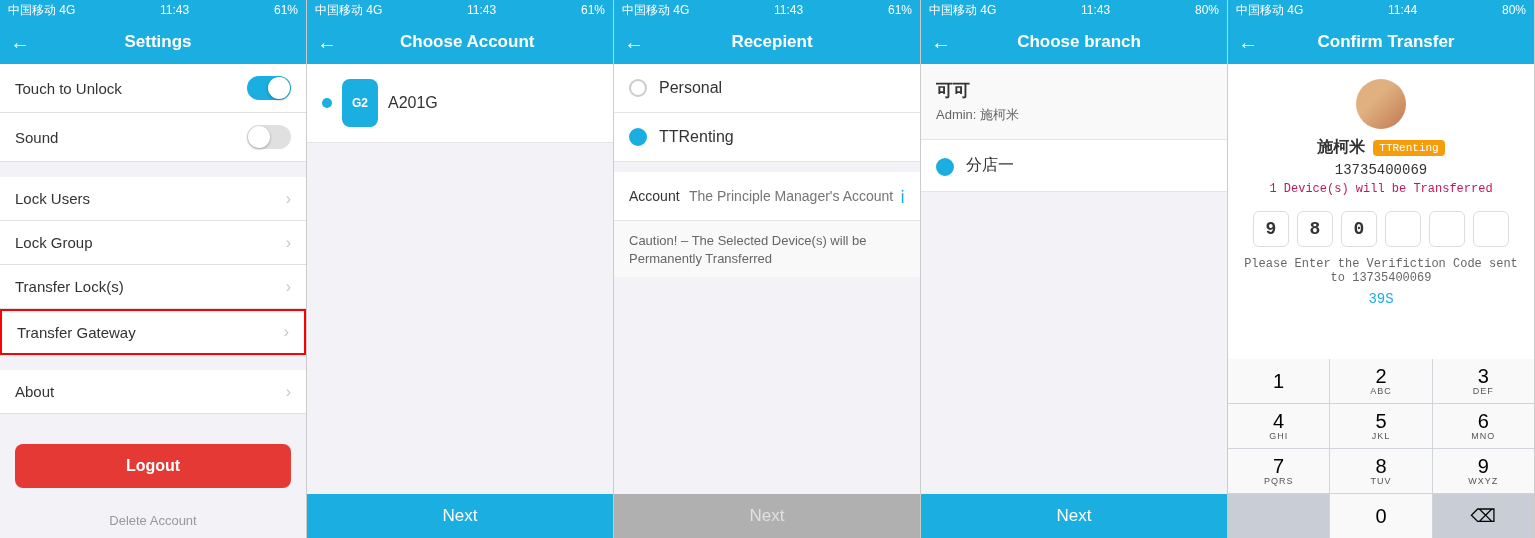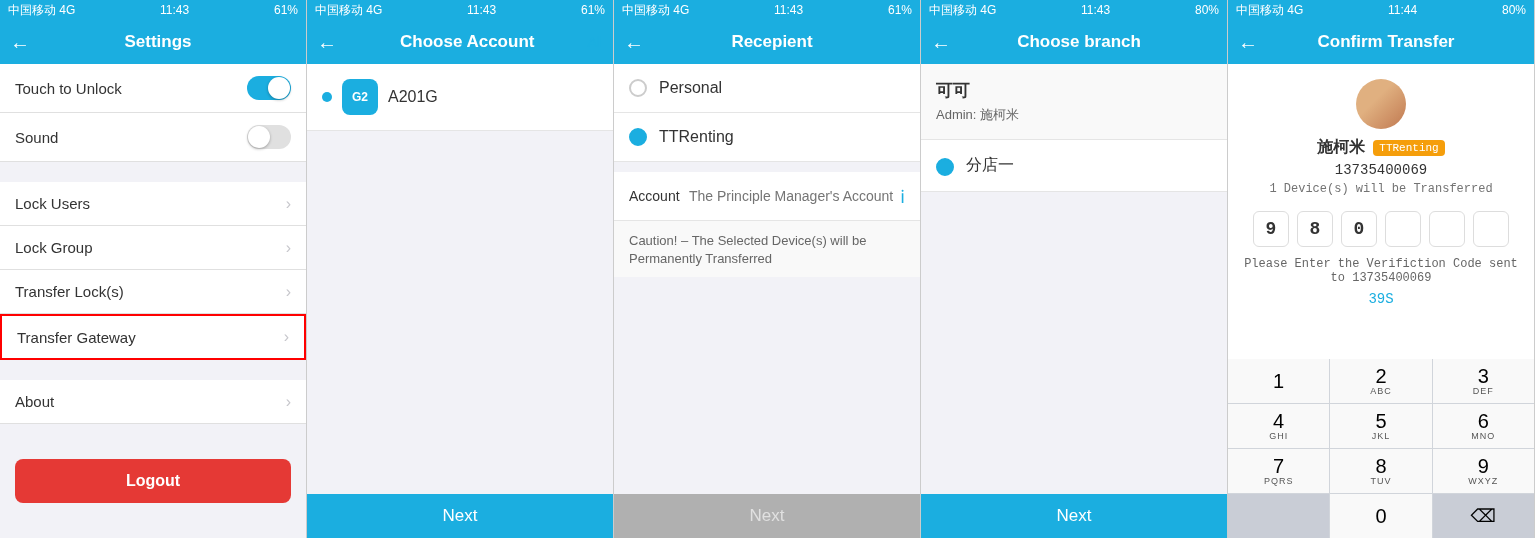--- a/index.html
+++ b/index.html
@@ -179,21 +179,21 @@
     .gateway-dot {
       width: 10px;
       height: 10px;
       border-radius: 50%;
       background: #1BAEE0;
       margin-right: 10px;
       flex-shrink: 0;
     }
     .gateway-icon-box {
       width: 36px;
-      height: 36px;
+      height: 48px;
       background: #1BAEE0;
       border-radius: 8px;
       display: flex;
       align-items: center;
       justify-content: center;
       color: white;
       font-size: 12px;
       font-weight: bold;
       margin-right: 10px;
       flex-shrink: 0;
@@ -333,21 +333,21 @@
       padding: 2px 6px;
       border-radius: 4px;
     }
     .confirm-phone {
       font-size: 14px;
       color: #333;
       margin-bottom: 4px;
     }
     .confirm-sub {
       font-size: 12px;
-      color: #737373;
+      color: #be185d;
       margin-bottom: 15px;
     }
 
     
     .verify-row {
       display: flex;
       gap: 8px;
       margin-bottom: 10px;
     }
     .verify-box {
@@ -475,20 +475,21 @@
       <div class="settings-item">
         <span class="settings-item-label">About</span>
         <span class="settings-chevron">›</span>
       </div>
     </div>
     <div class="section-gap"></div>
     <div class="logout-section">
       <button class="logout-btn">Logout</button>
     </div>
     <div class="spacer-flex"></div>
+    <div class="delete-account">Delete Account</div>
   </div>
 </div>
 
 <div class="phone-panel">
   <div class="status-bar">
     <span>中国移动 4G</span>
     <span>11:43</span>
     <span>61%</span>
   </div>
   <div class="nav-bar">

